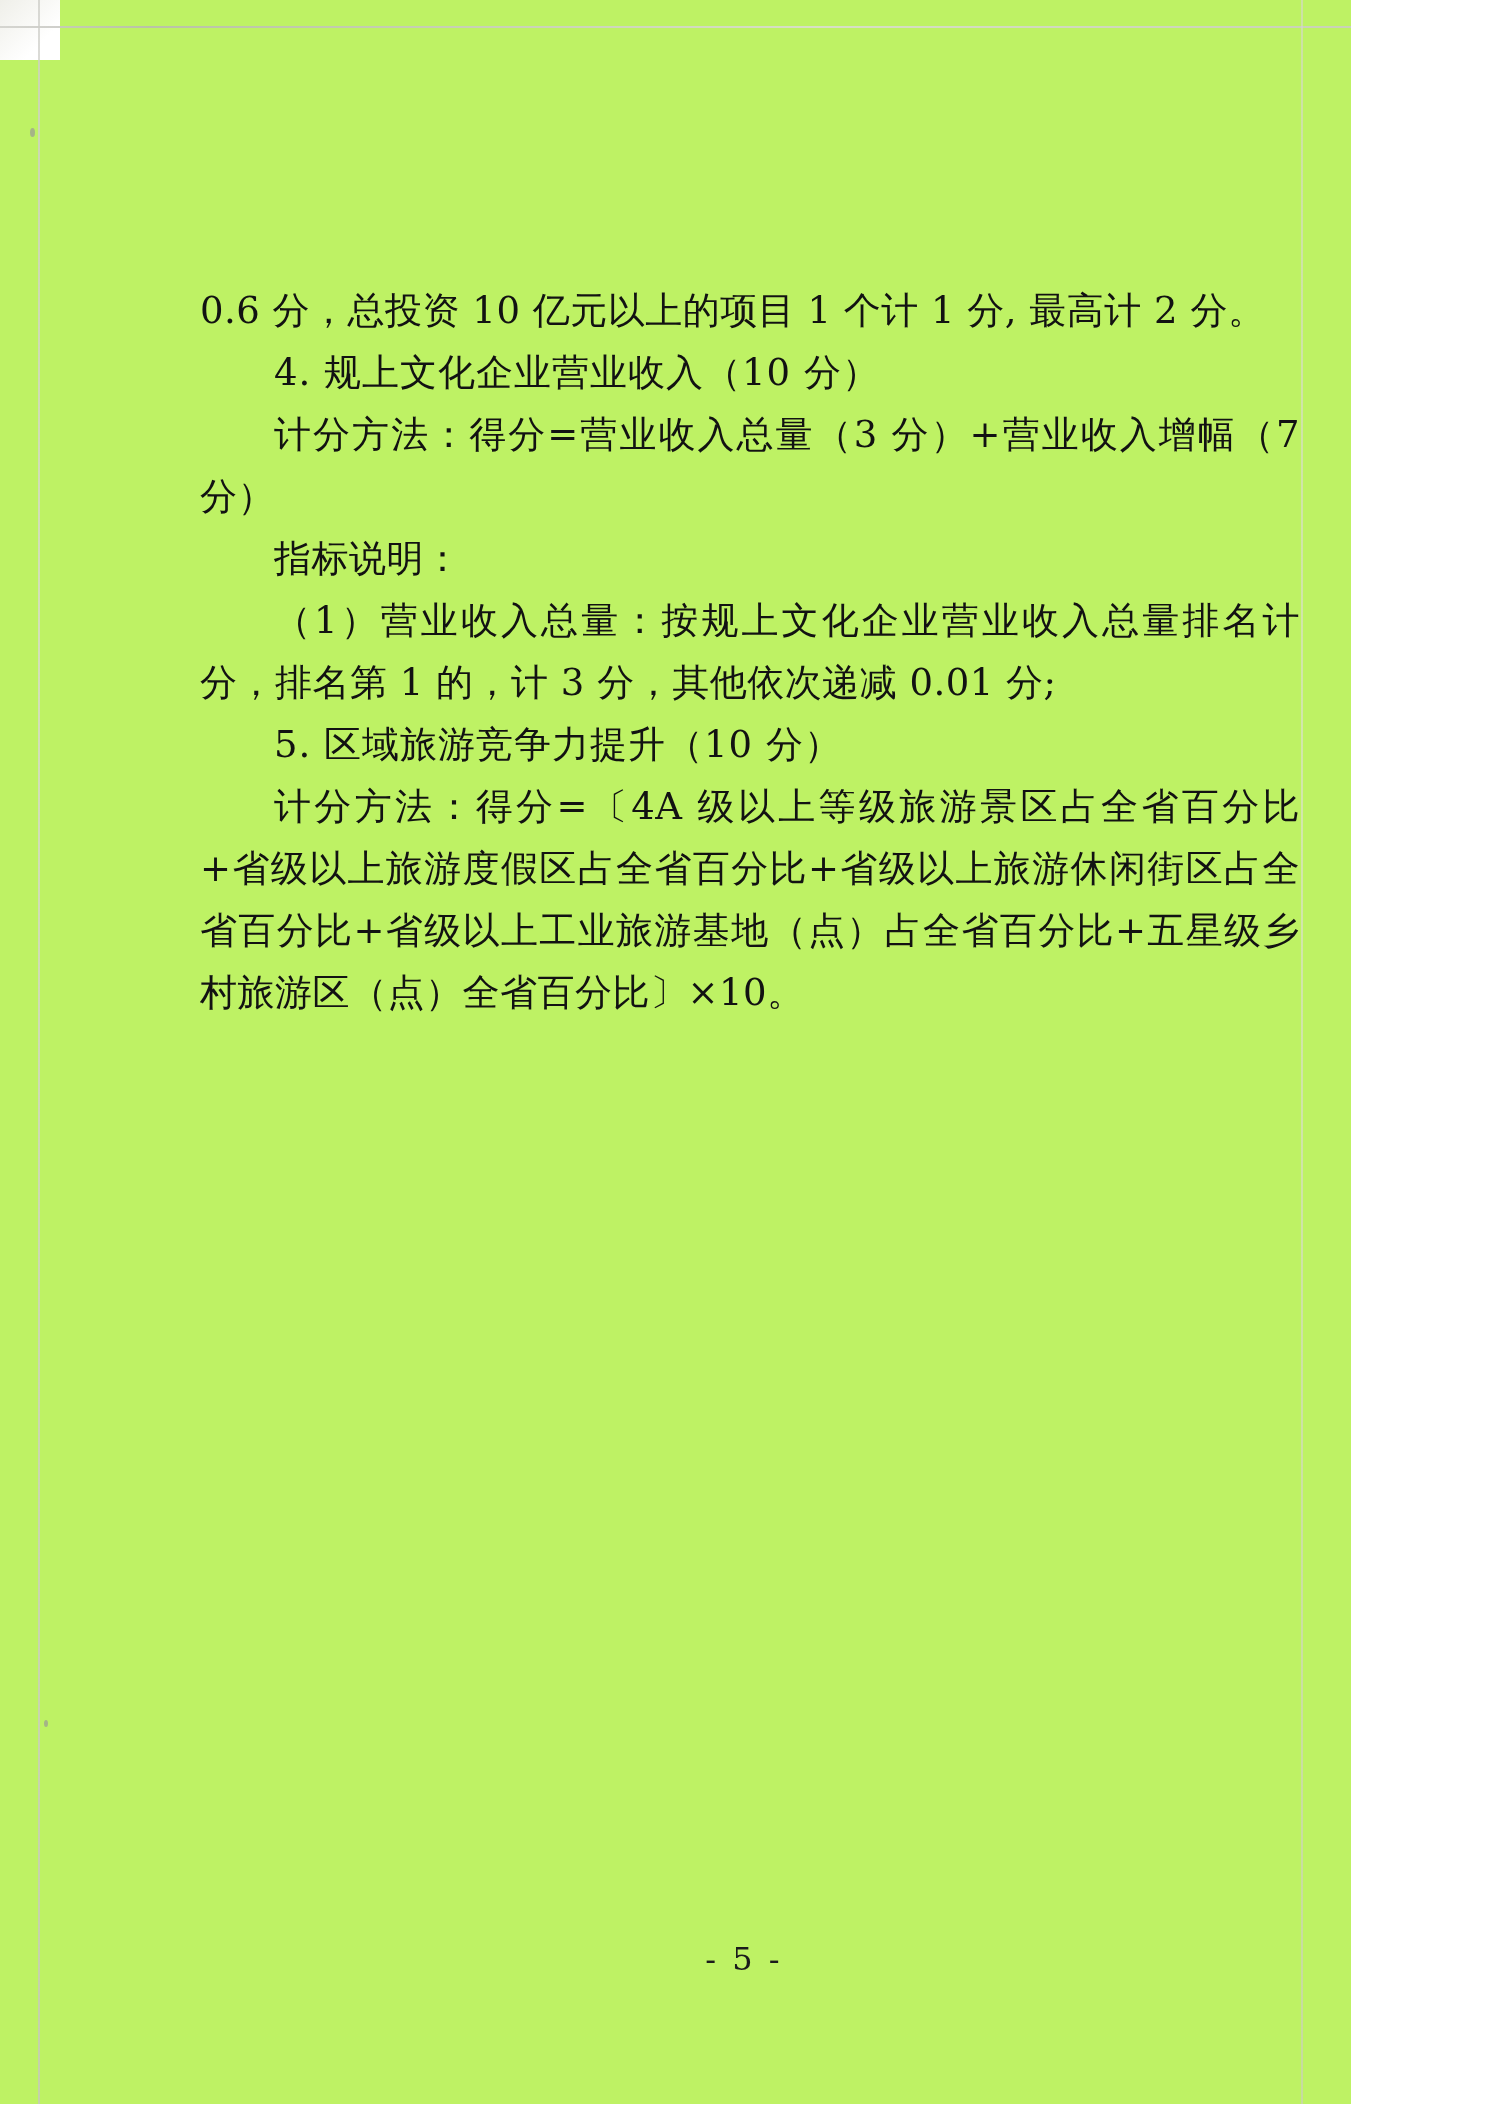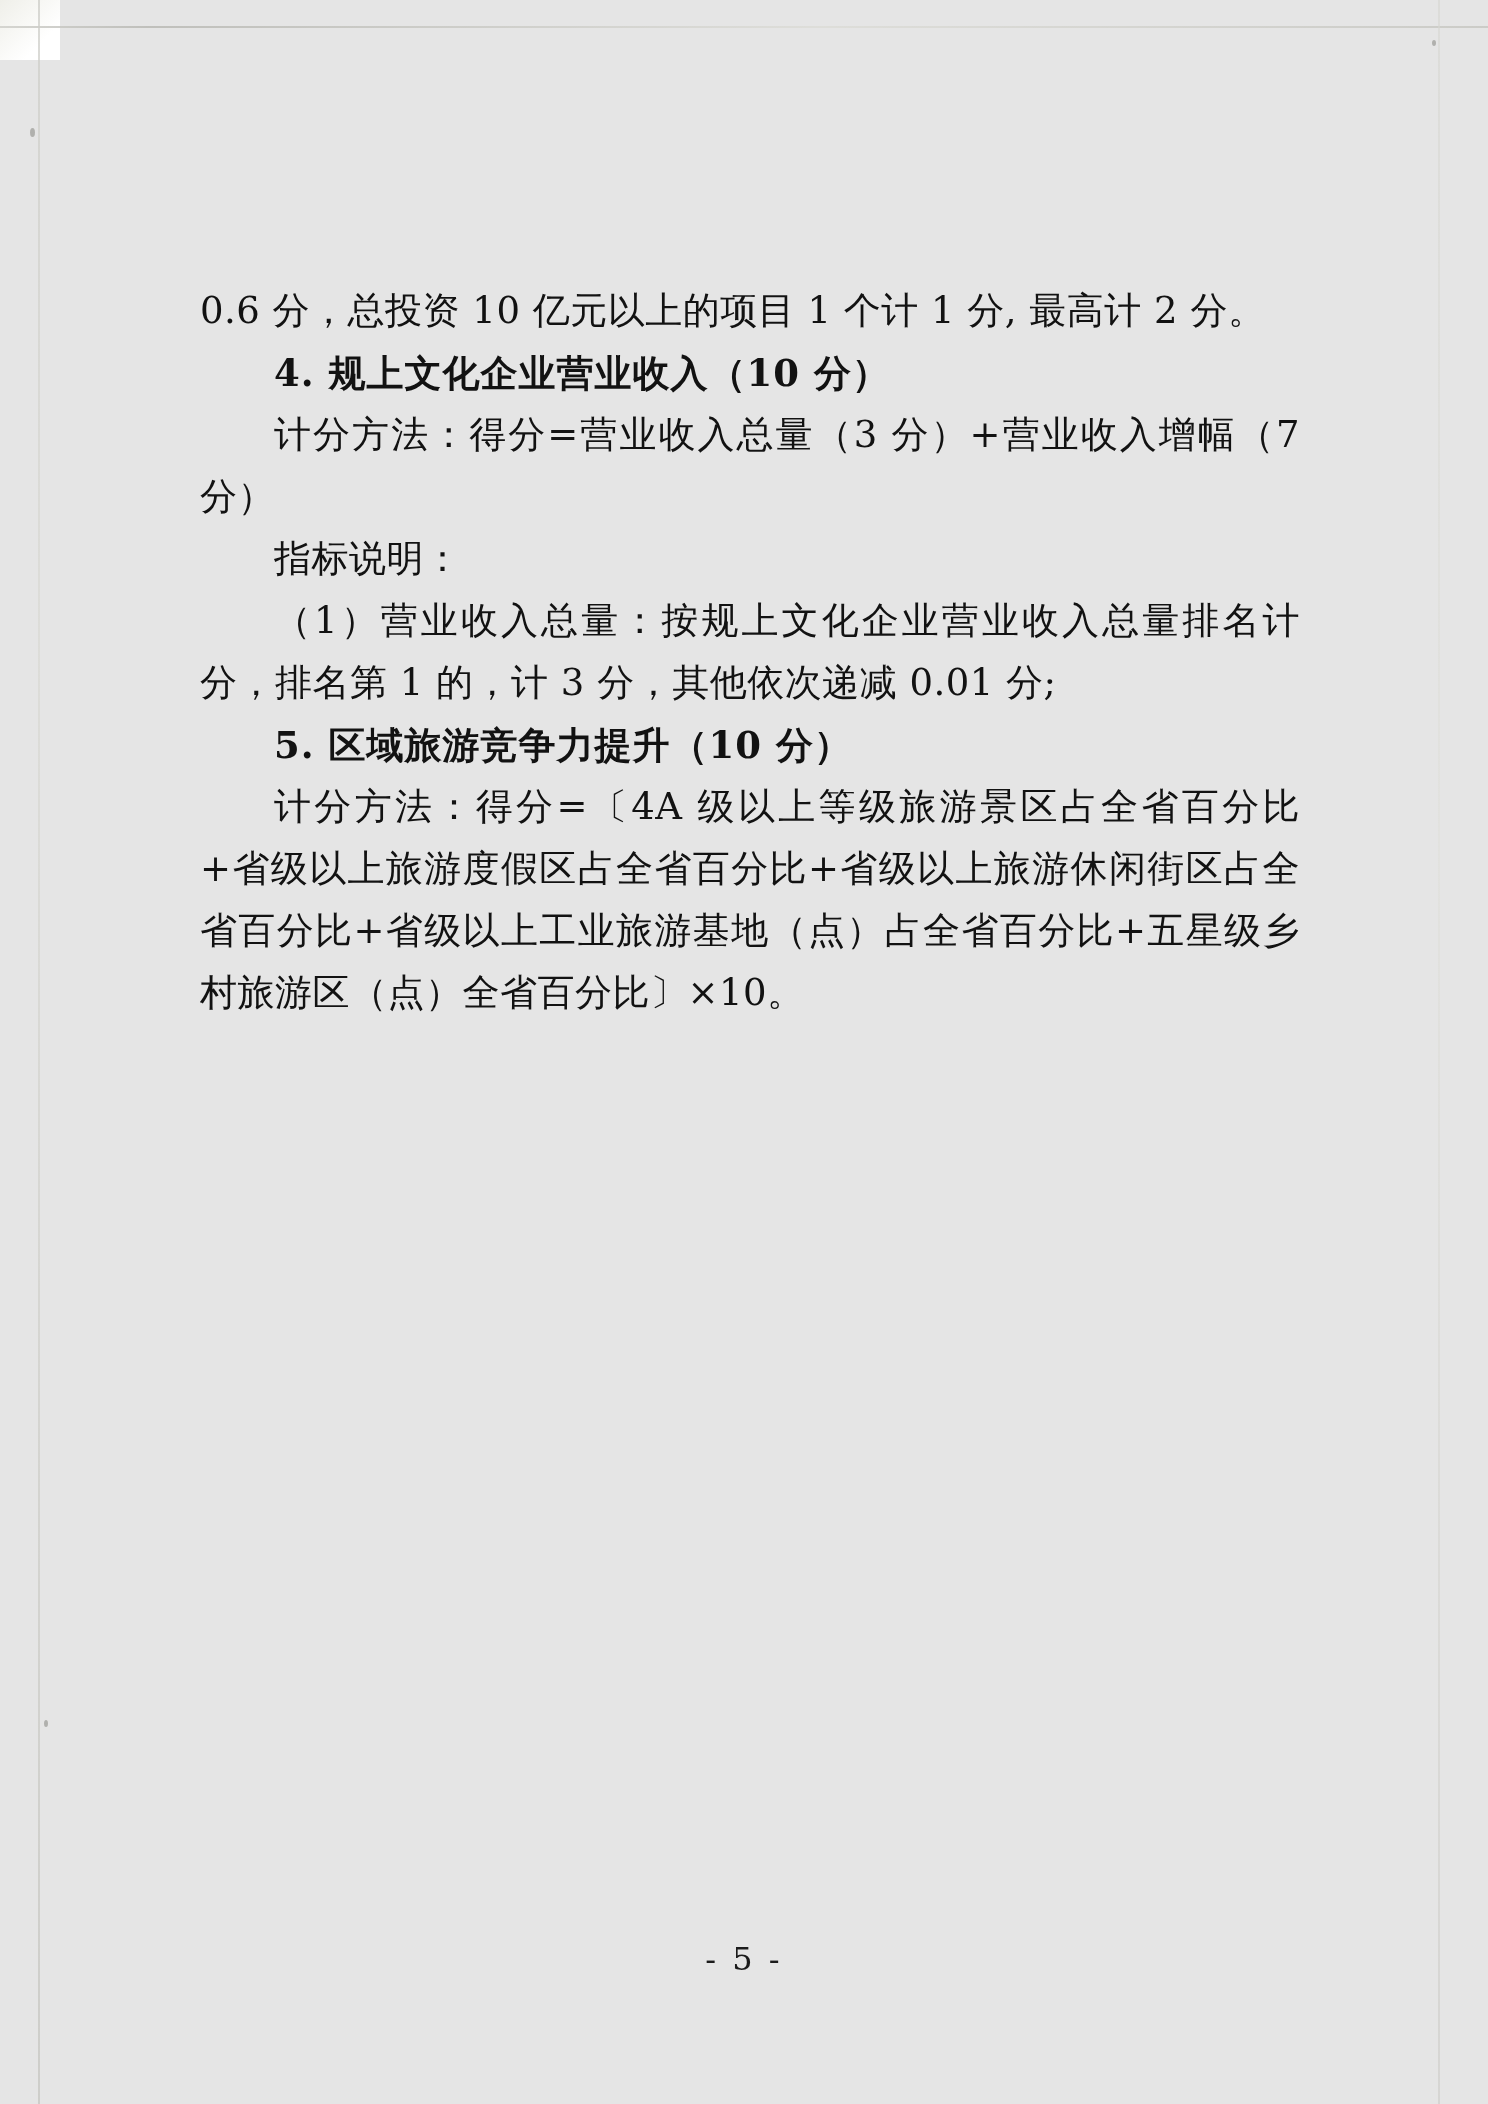--- a/index.html
+++ b/index.html
@@ -5,23 +5,23 @@
   html, body {
     margin: 0;
     padding: 0;
     background: #ffffff;
   }
   body {
     font-family: "DejaVu Serif", "Liberation Serif", serif;
   }
   .page {
     position: relative;
-    width: 1488px;
+    width: 1351px;
     height: 2104px;
-    background: #e5e5e5;
+    background: #bef264;
     overflow: hidden;
   }
   
   .scan-edge-top {
     position: absolute;
     left: 0;
     top: 26px;
     width: 1488px;
     height: 2px;
     background: linear-gradient(to right, #cfcfca 0%, #b9b9b4 10%, #dcdcd7 55%, #c7c7c2 100%);
@@ -73,21 +73,21 @@
     font-size: 37px;
     line-height: 62px;
     letter-spacing: 0.5px;
     text-align: justify;
     text-justify: inter-character;
   }
   p.indent {
     text-indent: 74px;
   }
   p.head {
-    font-weight: bold;
+    font-weight: normal;
     text-indent: 74px;
     letter-spacing: 1px;
   }
   .blk {
     margin-bottom: 0px;
   }
   .bold {
     font-weight: normal;
   }
   .footer {

